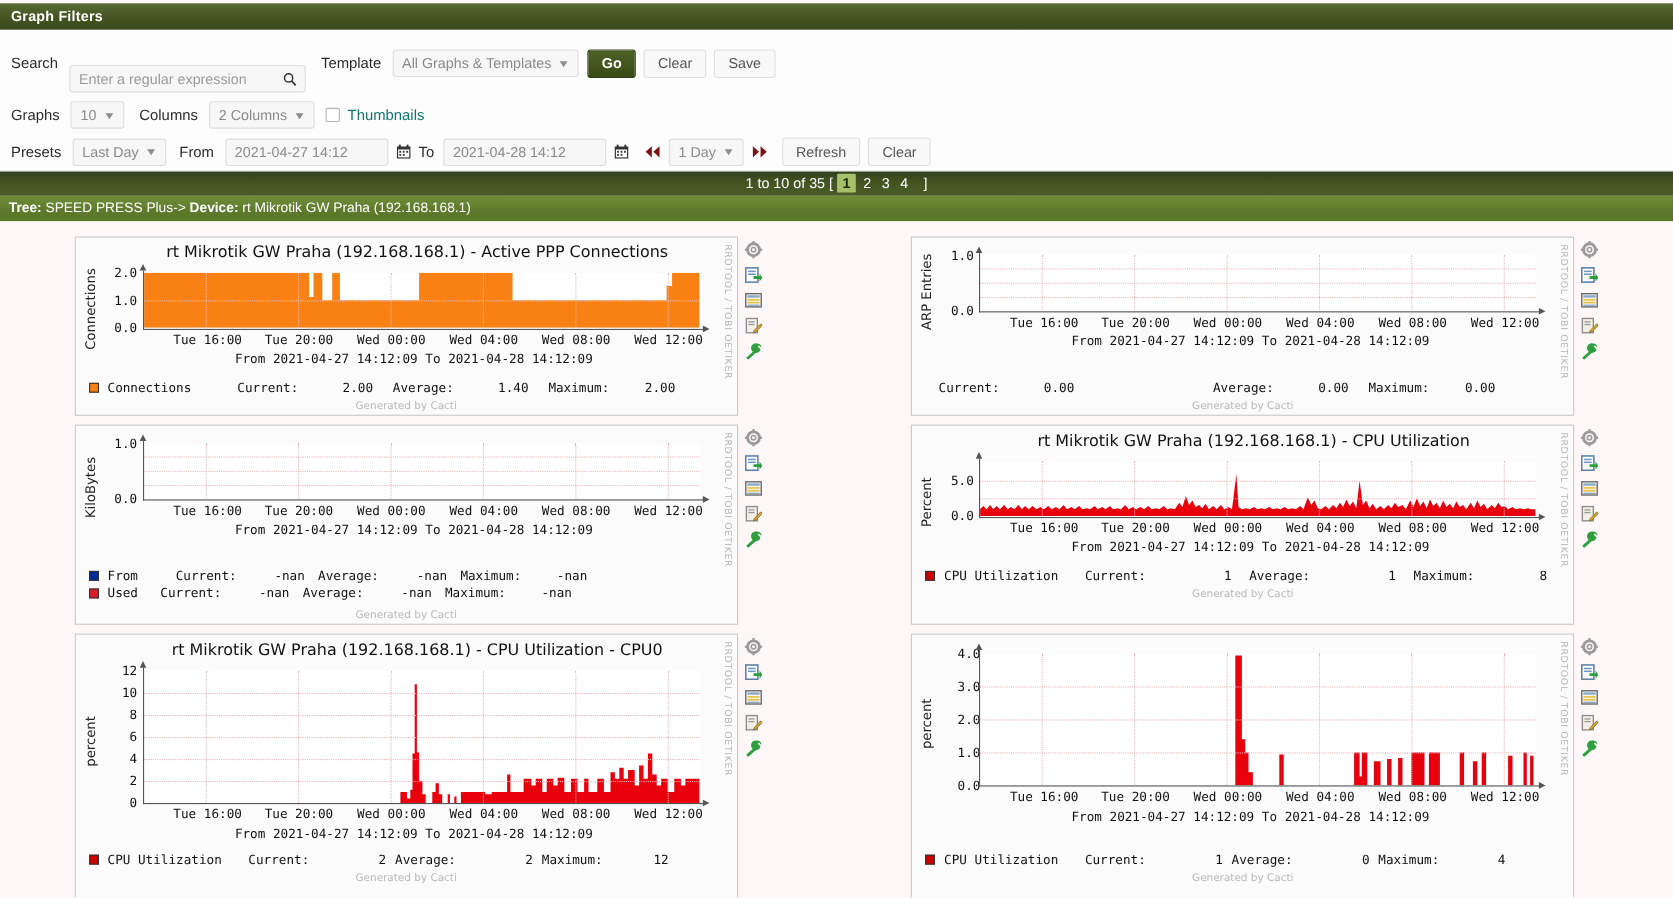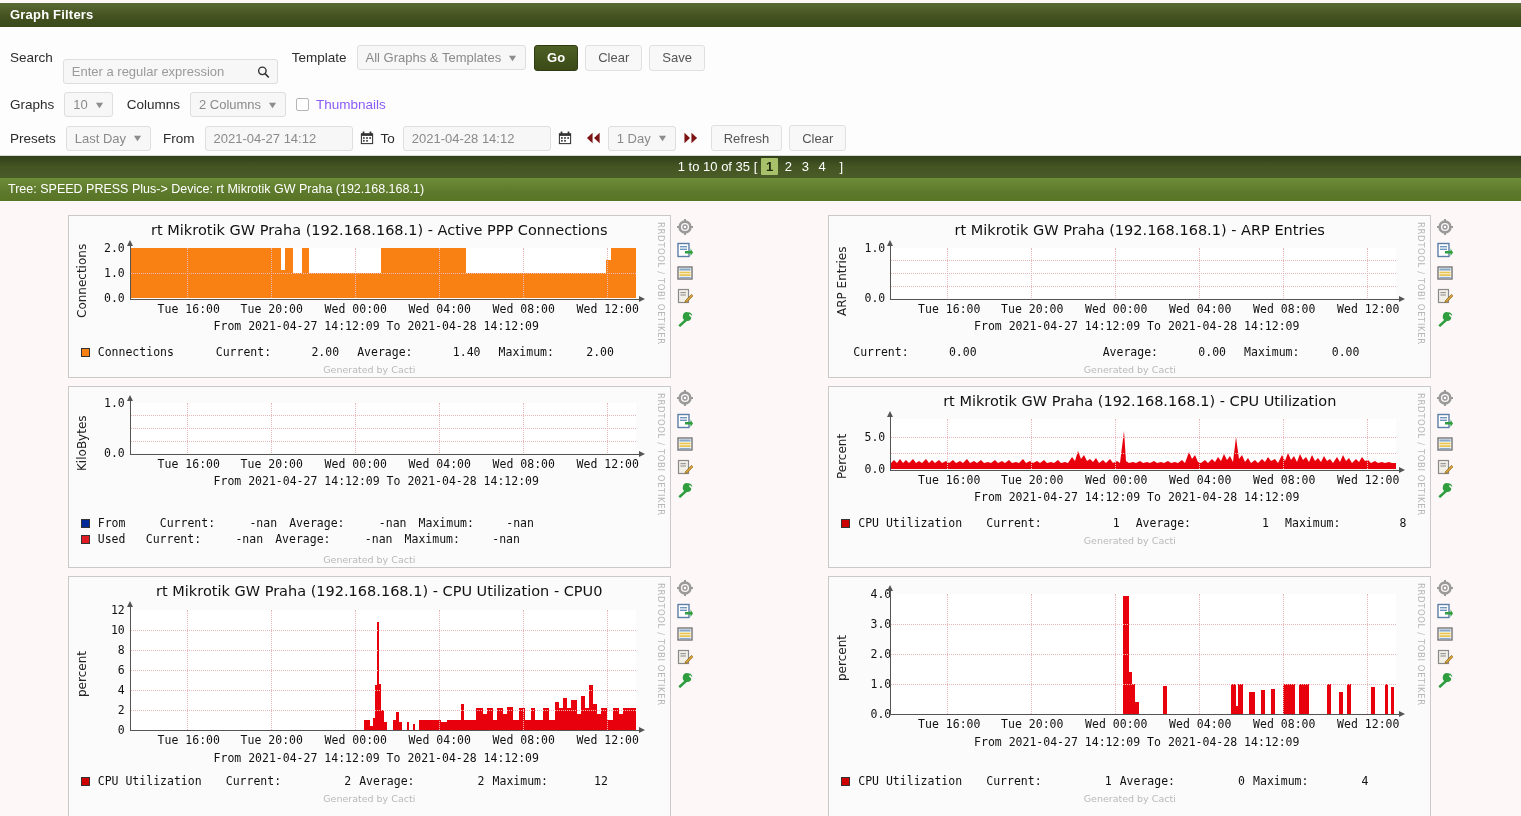--- a/index.html
+++ b/index.html
@@ -47,36 +47,36 @@
   .btn.primary {
     background: linear-gradient(to bottom, #4d6024, #3b4a17);
     border: 1px solid #2e3b12; color: #fff; font-weight: bold; min-width: 44px;
   }
   .cal-icon { color: #3a3a3a; font-size: 14px; padding: 0 7px; cursor: pointer; line-height: 1; }
   .navarrow { color: #7d1414; font-size: 14px; padding: 0 7px; cursor: pointer; letter-spacing: -2px; }
   .chk {
     width: 13px; height: 13px; border: 1px solid #b5b5b5; background: #fff;
     border-radius: 2px; display: inline-block; margin: 0 7px 0 10px; vertical-align: middle; cursor: pointer;
   }
-  .chk-label { font-size: 13.5px; color: #8b5cf6; cursor: pointer; }
+  .chk-label { font-size: 13.5px; color: #0f766e; cursor: pointer; }
 
   
   .pagebar {
     background: linear-gradient(to bottom, #31401a 0%, #445523 48%, #4a5c27 100%);
     color: #fff; text-align: center; font-size: 13px; padding: 3px 0 4px 0;
   }
   .pagebar a { color: #fff; text-decoration: none; padding: 0 3px; }
   .pagebar .cur {
     background: #a7c06a; color: #1e2a0c; padding: 1px 5px; font-weight: bold; border-radius: 1px;
   }
   .treebar {
     background: linear-gradient(to bottom, #6f8c38 0%, #5d7a2c 60%, #587526 100%);
     color: #fff; font-size: 12.5px; padding: 4px 0 5px 8px;
   }
-  .treebar b { font-weight: normal; }
+  .treebar b { font-weight: bold; }
 
   
   .grid { display: flex; flex-wrap: wrap; padding: 6px 0 0 0; }
   .cell { width: 50%; display: flex; justify-content: center; padding: 8px 0 0 0; }
   .graph-wrap { display: flex; align-items: flex-start; }
   .graph-box {
     background: #fbfbfb; border: 1px solid #c9c9c9; position: relative;
     width: 603px; padding: 6px 0 4px 0;
   }
   .graph-box.tall { height: 248px; }
@@ -367,21 +367,20 @@
               <rect x="1" y="10.6" width="9.5" height="2.6" transform="rotate(-42 5.8 11.9)" fill="#2e9e3f"></rect>
             </svg>
           </span>
     </div>
    </div>
   </div>
 
   <div class="cell">
    <div class="graph-wrap">
     <div class="graph-box short">
-      <div class="gtitle">rt Mikrotik GW Praha (192.168.168.1) - ARP Entries</div>
       <div class="watermark">RRDTOOL / TOBI OETIKER</div>
       <div class="plot-area" style="height:78px">
         <div class="ylabel" style="top:4px; height:72px">ARP Entries</div>
         <div class="yticks" style="left:14px; width:42px; top:0; height:70px">
           <span class="ytick" style="top:8px">1.0</span>
           <span class="ytick" style="top:58px">0.0</span>
         </div>
         <div class="canvas" style="left:62px; top:8px; width:505px; height:50px">
           <div class="hgrid" style="top:12px"></div>
               <div class="hgrid" style="top:25px"></div>

